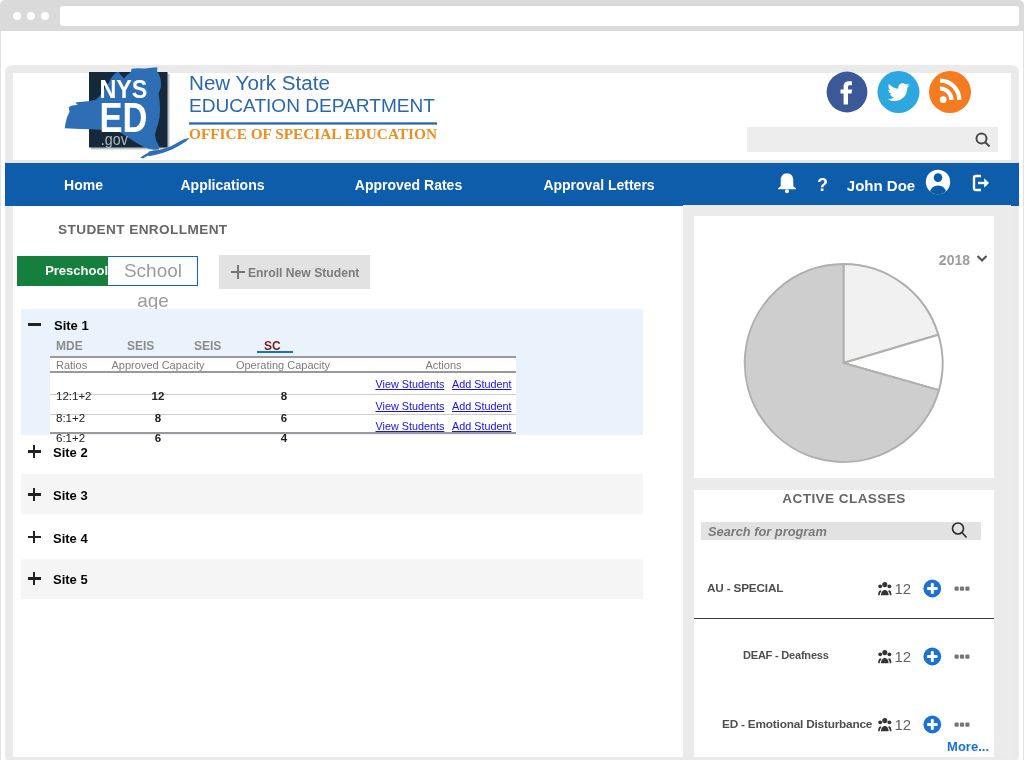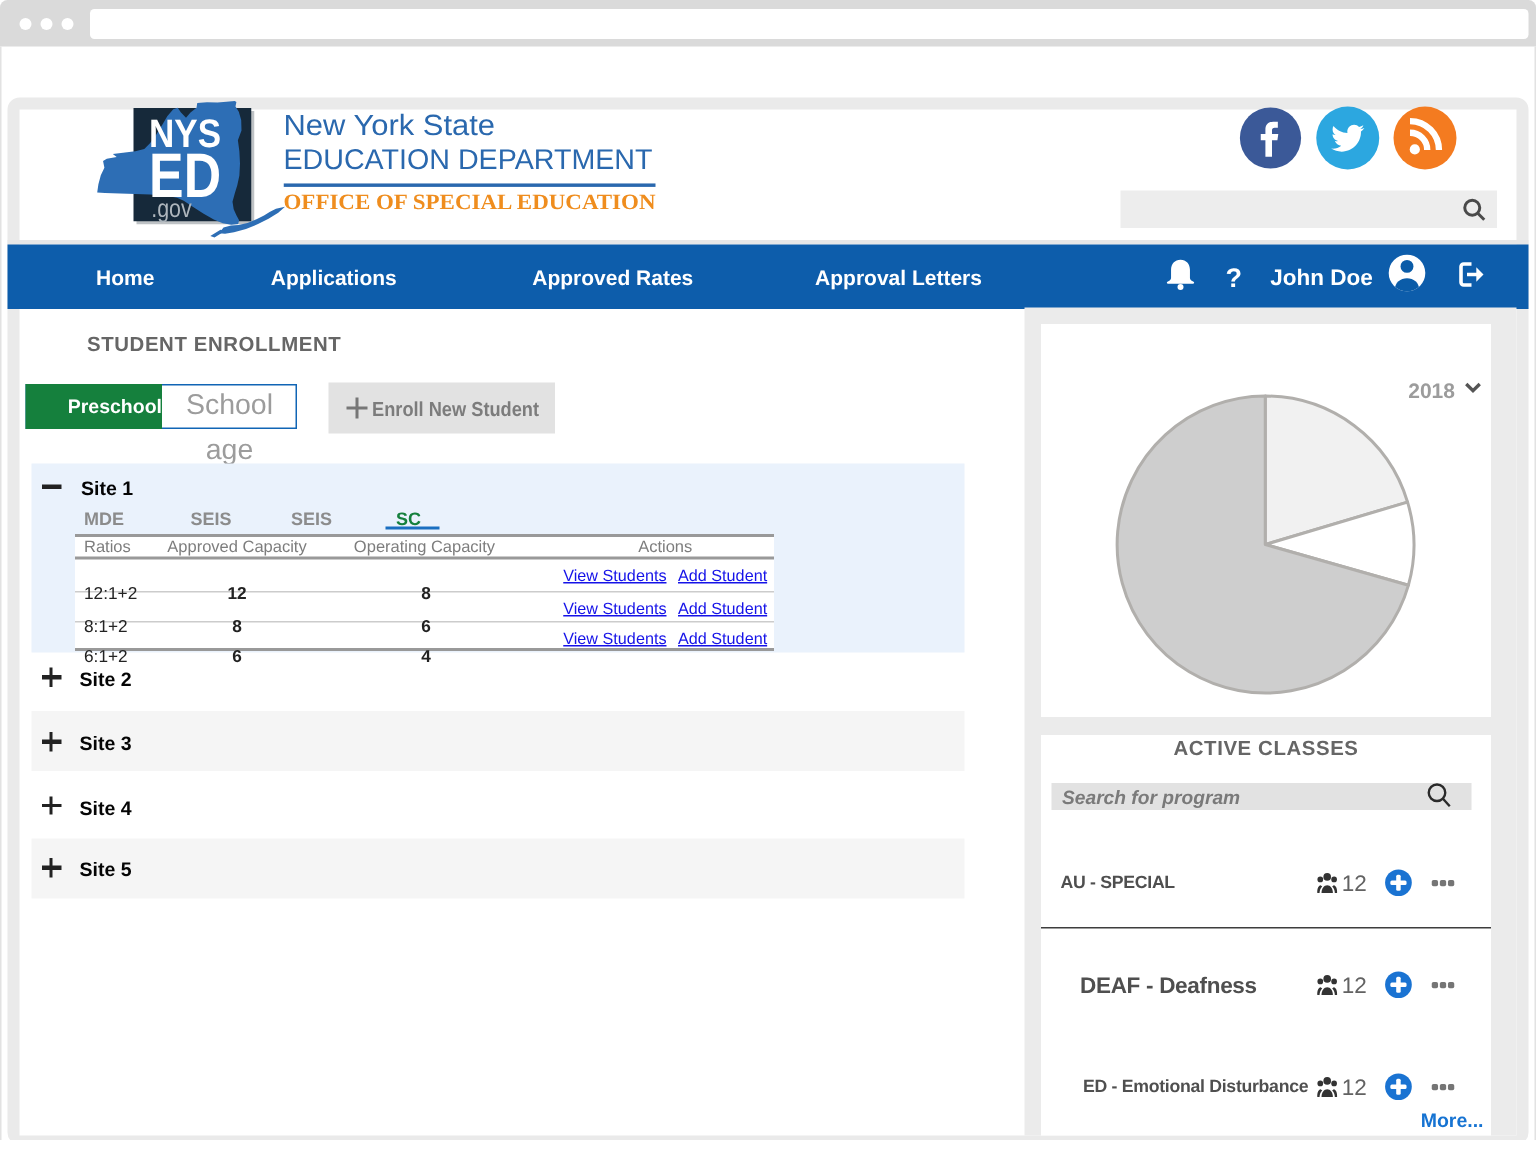--- a/index.html
+++ b/index.html
@@ -137,21 +137,21 @@
   <div class="abs" style="left:236.7px; top:265.1px; width:2.6px; height:14px; background:#777;"></div>
   <div class="abs" style="left:247.5px; top:265px; font-size:13.5px; font-weight:bold; color:#7c7c7c; transform:scaleX(0.9); transform-origin:left top; white-space:nowrap;">Enroll New Student</div>
 
   <div class="abs" style="left:21px; top:308.5px; width:622px; height:126px; background:#eaf2fc;"></div>
   <div class="abs" style="left:28px; top:323.3px; width:12.5px; height:3px; background:#222;"></div>
   <div class="sitelabel abs" style="left:54px; top:317.5px;">Site 1</div>
 
   <div class="subtab" style="left:56px; top:339px;">MDE</div>
   <div class="subtab" style="left:127px; top:339px;">SEIS</div>
   <div class="subtab" style="left:194px; top:339px;">SEIS</div>
-  <div class="subtab" style="left:264px; top:339px; color:#15803d;">SC</div>
+  <div class="subtab" style="left:264px; top:339px; color:#7f1d1d;">SC</div>
   <div class="abs" style="left:256.5px; top:350.5px; width:36px; height:2px; background:#1a6fc0;"></div>
 
   <div class="abs" style="left:49.5px; top:355.5px; width:466px; height:78.5px; background:#fff; border-top:2px solid #999; border-bottom:2px solid #999;"></div>
   <div class="abs" style="left:49.5px; top:370.5px; width:466px; height:2px; background:#999;"></div>
   <div class="abs" style="left:49.5px; top:394px; width:466px; height:1px; background:#ccc;"></div>
   <div class="abs" style="left:49.5px; top:413.5px; width:466px; height:1px; background:#ccc;"></div>
 
   <div class="thead" style="left:56px; top:358.5px;">Ratios</div>
   <div class="thead" style="left:158px; top:358.5px; transform:translateX(-50%);">Approved Capacity</div>
   <div class="thead" style="left:283px; top:358.5px; transform:translateX(-50%);">Operating Capacity</div>
@@ -211,21 +211,21 @@
   <div class="h1 abs" style="left:844px; top:491px; transform:translateX(-50%);">ACTIVE CLASSES</div>
 
   <div class="abs" style="left:700.5px; top:521.5px; width:280px; height:18.5px; background:#e2e2e2;"></div>
   <div class="abs" style="left:708px; top:523.5px; font-size:12.8px; font-style:italic; font-weight:bold; color:#7a7a7a;">Search for program</div>
   <svg class="abs" style="left:948px; top:521px;" width="24" height="20" viewBox="0 0 24 20">
     <circle cx="10" cy="7.5" r="5.5" fill="none" stroke="#2b2b2b" stroke-width="1.6"></circle>
     <line x1="14" y1="11.5" x2="18.5" y2="16.5" stroke="#2b2b2b" stroke-width="1.6"></line>
   </svg>
 
   <div class="abs" style="left:707px; top:581px; font-size:11.8px; font-weight:bold; letter-spacing:-0.2px; color:#4f4f4f;">AU - SPECIAL</div>
-  <div class="abs" style="left:720px; top:648.5px; font-size:15px; font-weight:bold; letter-spacing:-0.2px; color:#4f4f4f;">DEAF - Deafness</div>
+  <div class="abs" style="left:743px; top:648.5px; font-size:11px; font-weight:bold; letter-spacing:-0.2px; color:#4f4f4f;">DEAF - Deafness</div>
   <div class="abs" style="left:707px; top:716.5px; font-size:11.8px; font-weight:bold; letter-spacing:-0.2px; color:#4f4f4f;margin-left:15px;">ED - Emotional Disturbance</div>
 
   <svg class="abs" style="left:870px; top:575px;" width="130" height="28" viewBox="0 0 130 28">
     <use href="#rowicons"></use>
   </svg>
   <svg class="abs" style="left:870px; top:642.5px;" width="130" height="28" viewBox="0 0 130 28">
     <use href="#rowicons"></use>
   </svg>
   <svg class="abs" style="left:870px; top:710.5px;" width="130" height="28" viewBox="0 0 130 28">
     <use href="#rowicons"></use>

